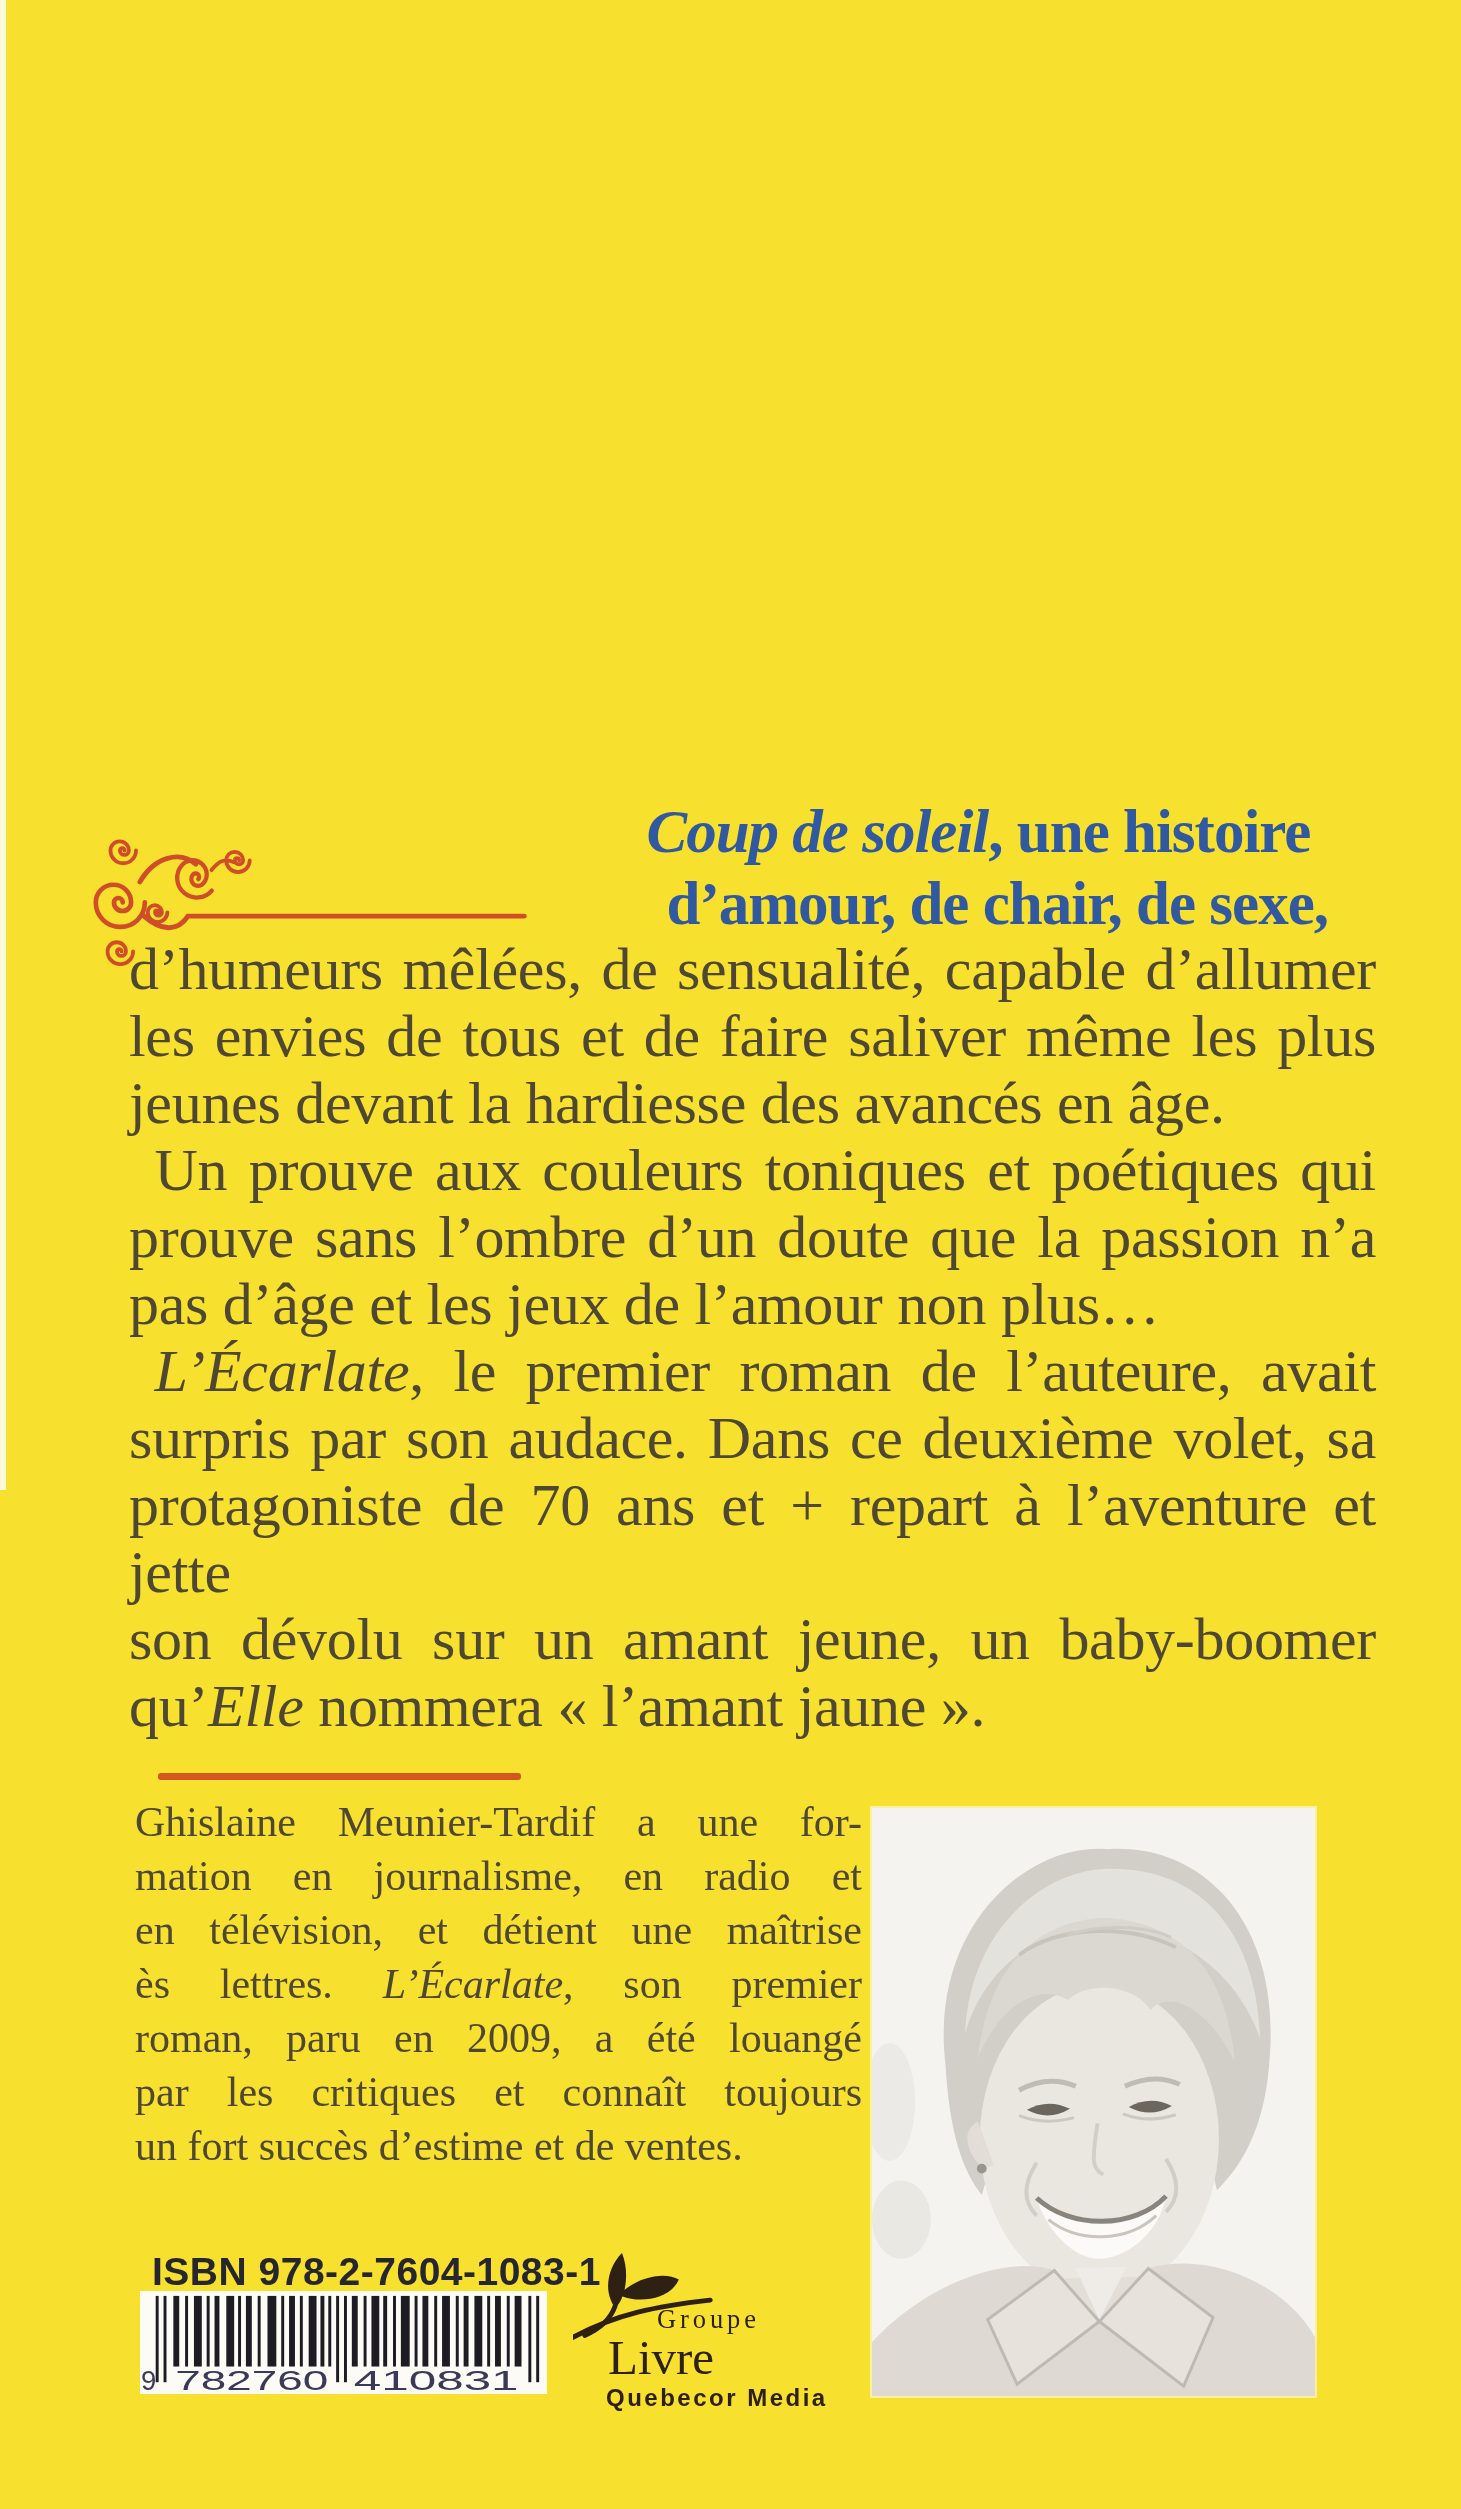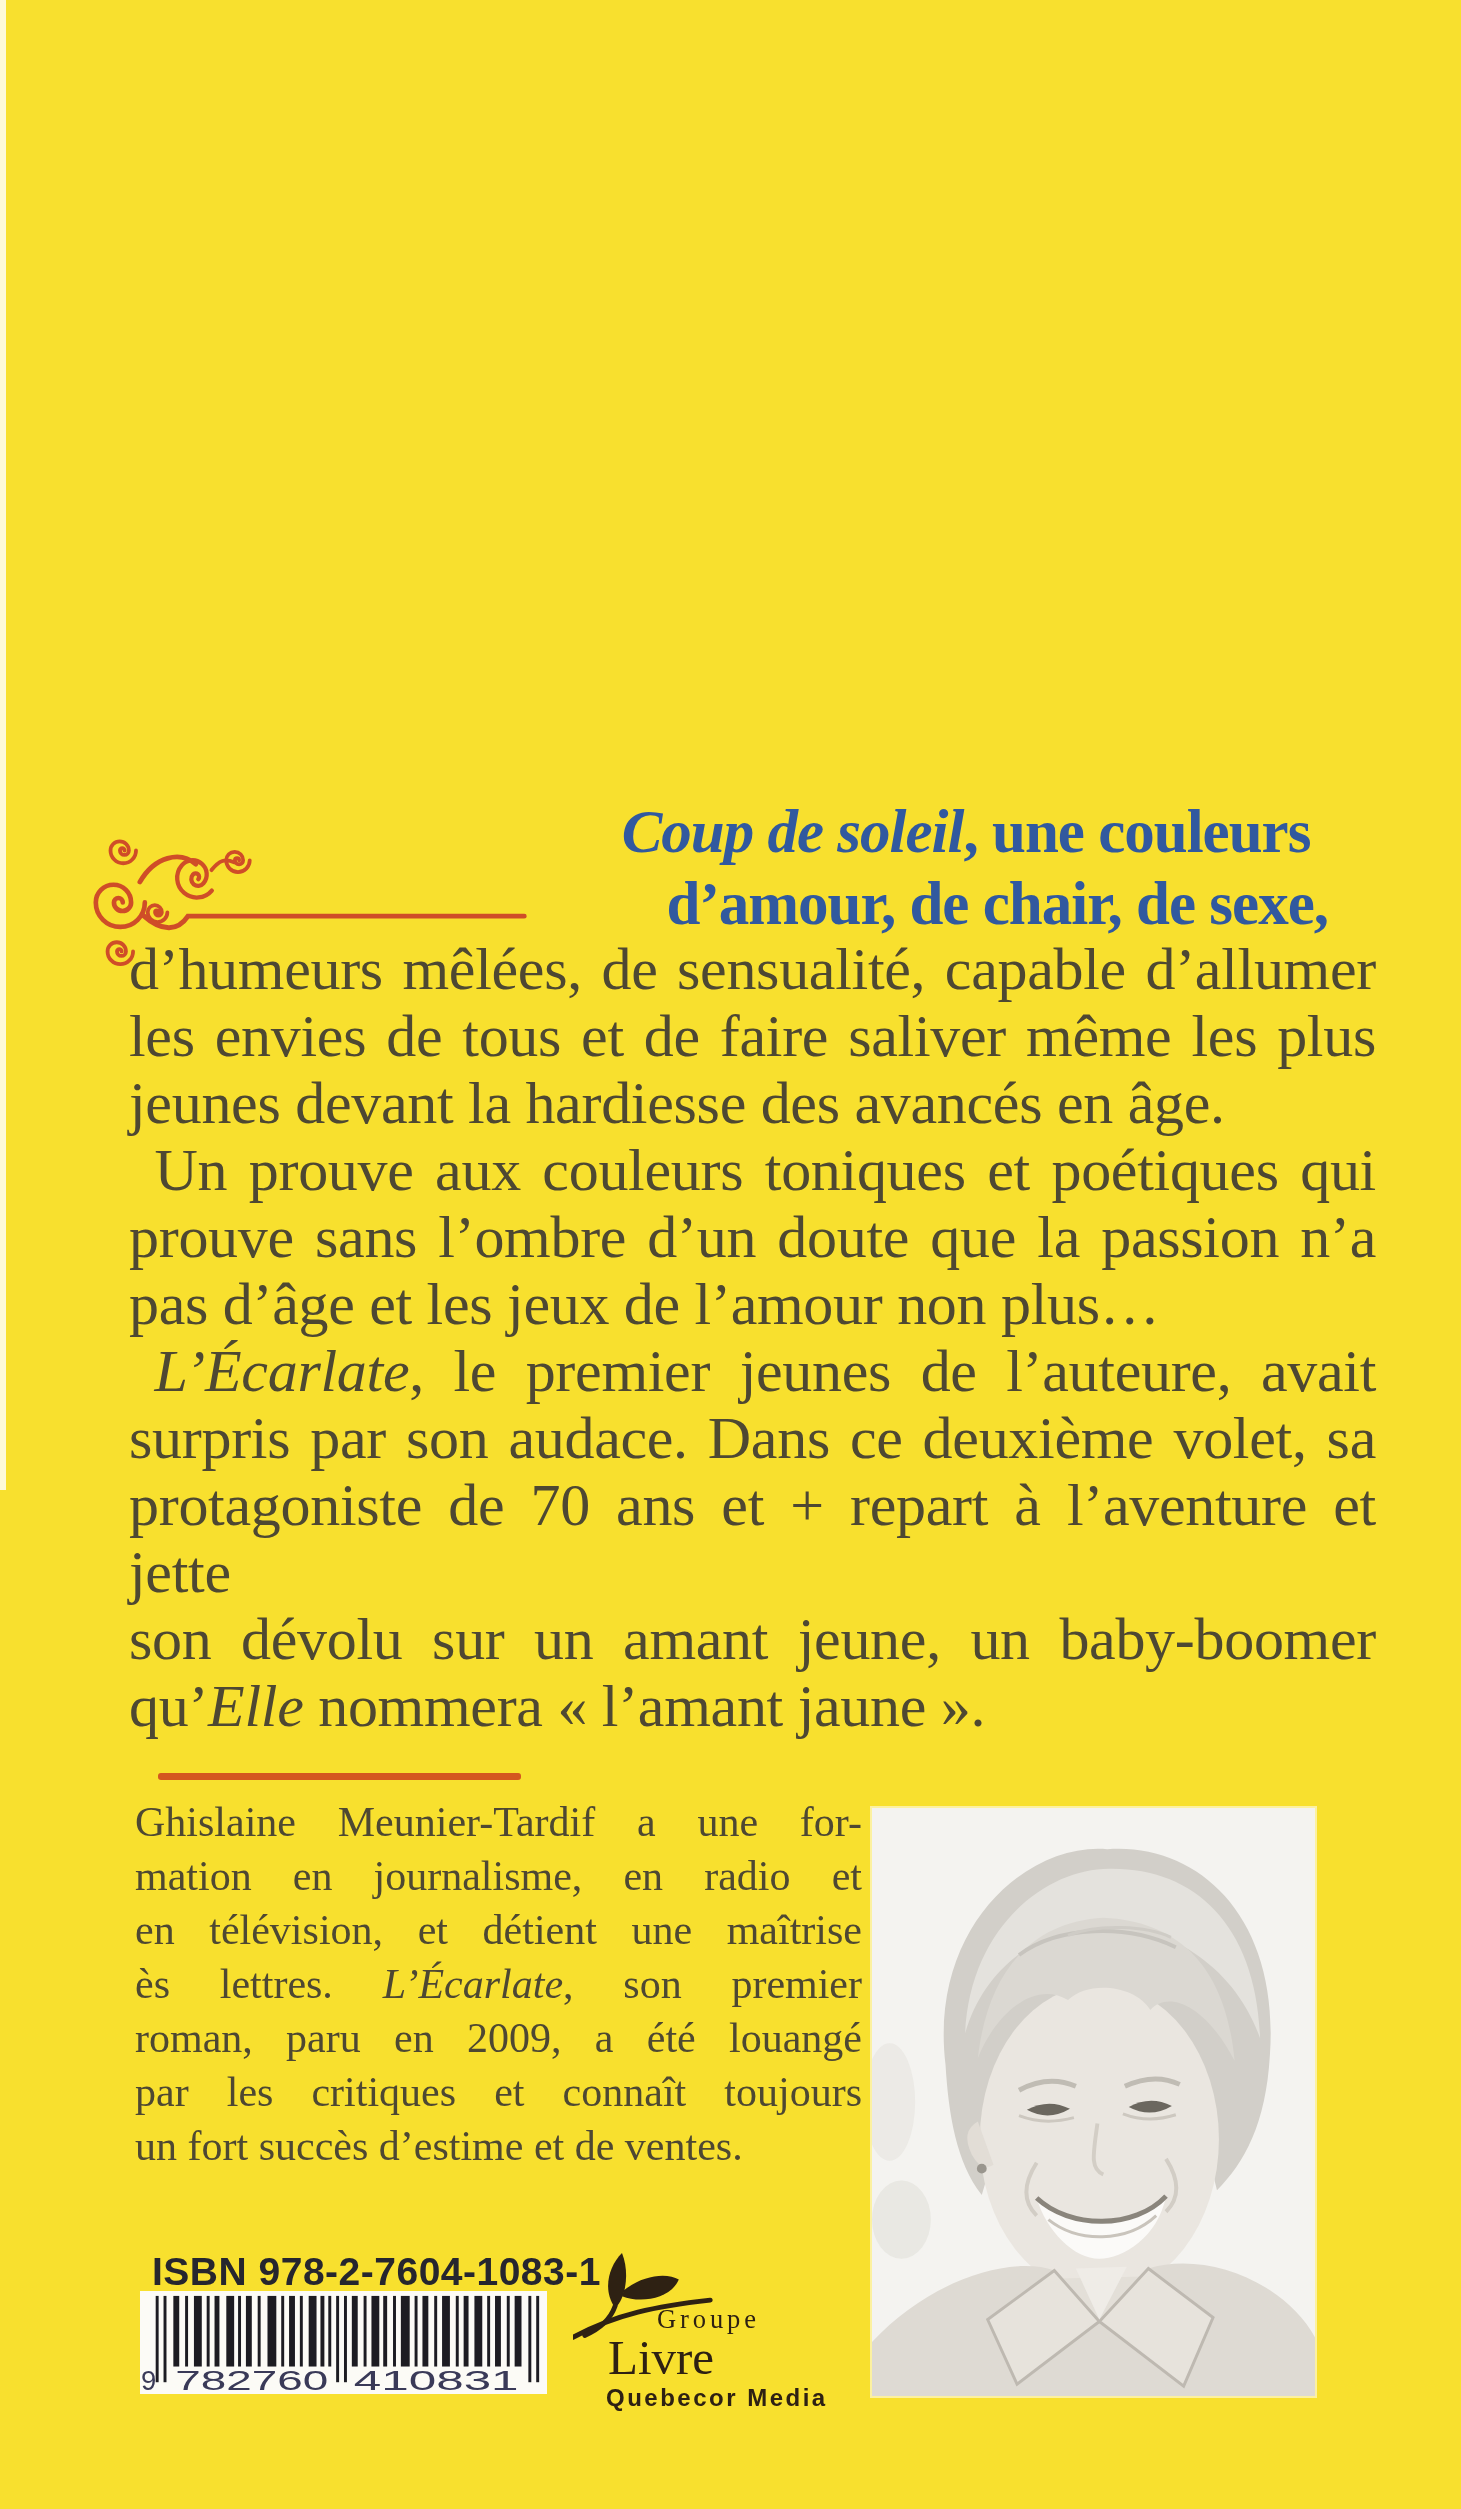--- a/index.html
+++ b/index.html
@@ -77,32 +77,32 @@
     <use href="#spiral" transform="translate(35,133) scale(1.3)" stroke-width="3"></use>
     <use href="#spiral" transform="translate(113,58) scale(2.0) rotate(40)" stroke-width="2.2"></use>
     <use href="#spiral" transform="translate(155,40) scale(1.2)" stroke-width="3.2"></use>
     <use href="#spiral" transform="translate(73,93) scale(1.0)" stroke-width="3.8"></use>
     <path d="M 55,62 C 70,36 96,30 112,44" fill="none" stroke="currentColor" stroke-width="5" stroke-linecap="round"></path>
     <path d="M 128,50 C 136,40 142,38 151,42" fill="none" stroke="currentColor" stroke-width="4" stroke-linecap="round"></path>
     <path d="M 58,96 C 78,114 94,112 104,97 L 447,97" fill="none" stroke="currentColor" stroke-width="5" stroke-linecap="round"></path>
   </svg>
 
   <div class="heading">
-      <div class="tline hl1"><span class="it">Coup de soleil</span><span>, une couleurs</span></div>
+      <div class="tline hl1"><span class="it">Coup de soleil</span><span>, une histoire</span></div>
       <div class="tline"><span>d’amour, de chair, de sexe,</span></div>
     </div>
 
   <div class="bodytext">
       <div class="tline just"><span>d’humeurs mêlées, de sensualité, capable d’allumer</span></div>
       <div class="tline just"><span>les envies de tous et de faire saliver même les plus</span></div>
       <div class="tline"><span>jeunes devant la hardiesse des avancés en âge.</span></div>
       <div class="tline just ind"><span>Un prouve aux couleurs toniques et poétiques qui</span></div>
       <div class="tline just"><span>prouve sans l’ombre d’un doute que la passion n’a</span></div>
       <div class="tline"><span>pas d’âge et les jeux de l’amour non plus…</span></div>
-      <div class="tline just ind"><span class="it">L’Écarlate</span><span>, le premier jeunes de l’auteure, avait</span></div>
+      <div class="tline just ind"><span class="it">L’Écarlate</span><span>, le premier roman de l’auteure, avait</span></div>
       <div class="tline just"><span>surpris par son audace. Dans ce deuxième volet, sa</span></div>
       <div class="tline just"><span>protagoniste de 70 ans et + repart à l’aventure et jette</span></div>
       <div class="tline just"><span>son dévolu sur un amant jeune, un baby-boomer</span></div>
       <div class="tline"><span>qu’</span><span class="it">Elle</span><span> nommera « l’amant jaune ».</span><span class="endrule"></span></div>
     </div>
 
   <div class="bio">
       <div class="tline just"><span>Ghislaine Meunier-Tardif a une for-</span></div>
       <div class="tline just"><span>mation en journalisme, en radio et</span></div>
       <div class="tline just"><span>en télévision, et détient une maîtrise</span></div>

